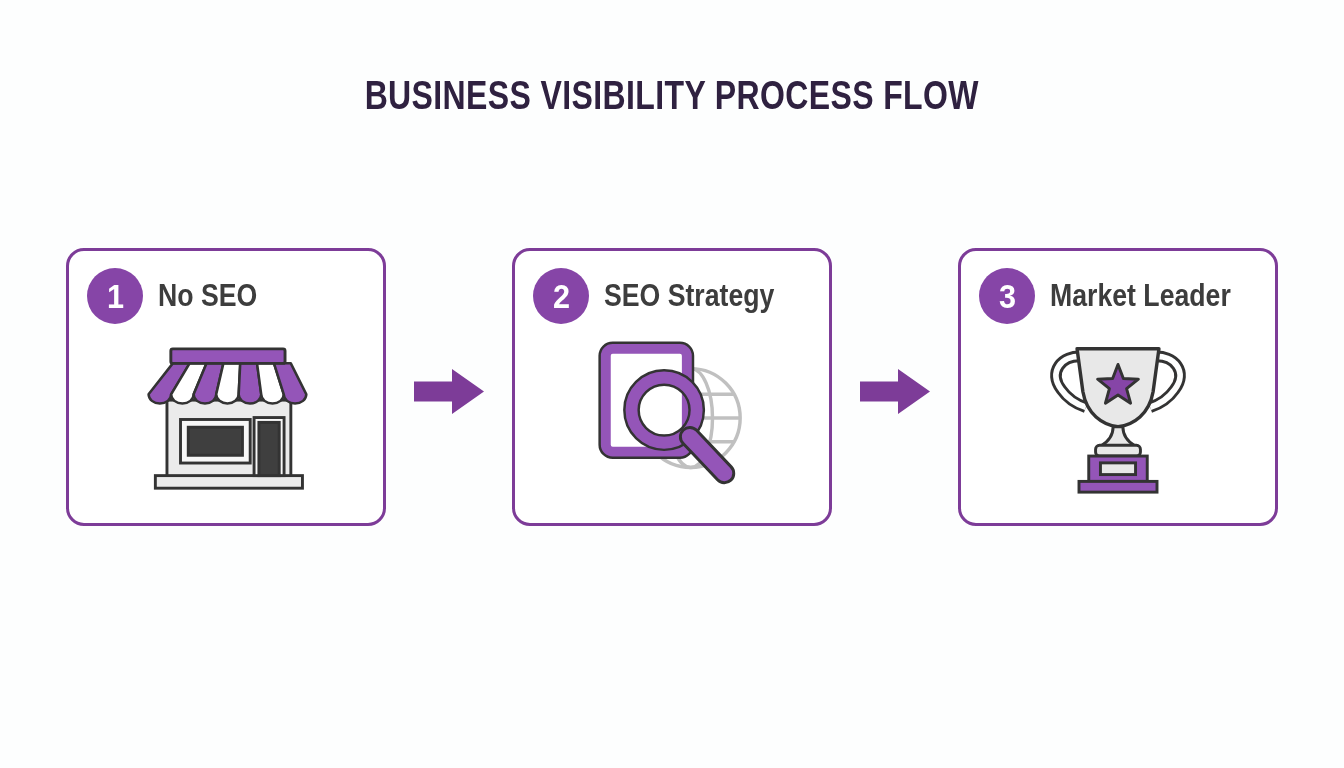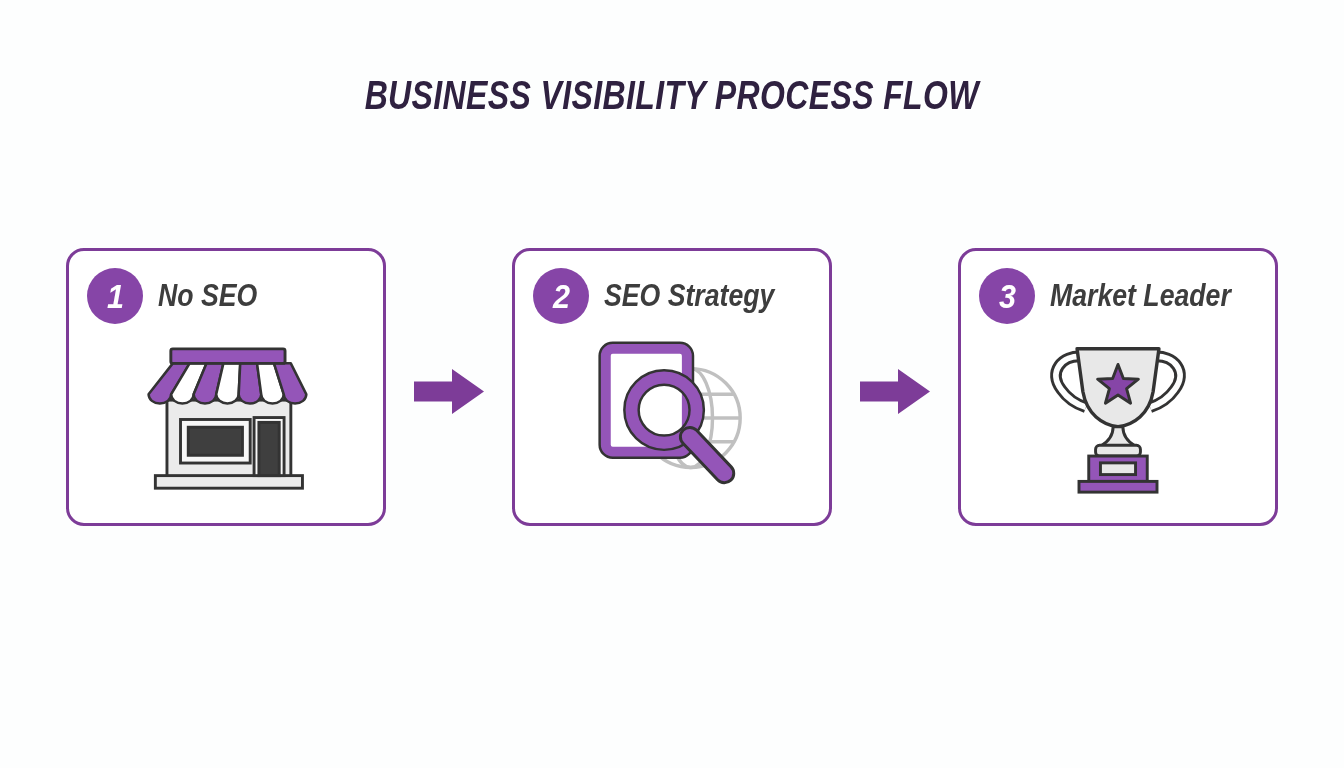--- a/index.html
+++ b/index.html
@@ -3,21 +3,21 @@
 <meta charset="utf-8">
 <style>
   * { margin: 0; padding: 0; box-sizing: border-box; }
   html, body {
     width: 1344px; height: 768px;
     background: #fdfefe;
     font-family: "Liberation Sans", sans-serif;
     overflow: hidden;
     position: relative;
   }
-  .canvas { position: absolute; inset: 0; font-style: italic; }
+  .canvas { position: absolute; inset: 0; }
 
   
   .title-wrap { position: absolute; top: 72px; left: 0; right: 0; text-align: center; }
   .title {
     display: inline-block;
     font-size: 41px;
     font-weight: bold;
     color: #2f2140;
     letter-spacing: 0.5px;
     transform: scaleX(0.78);

